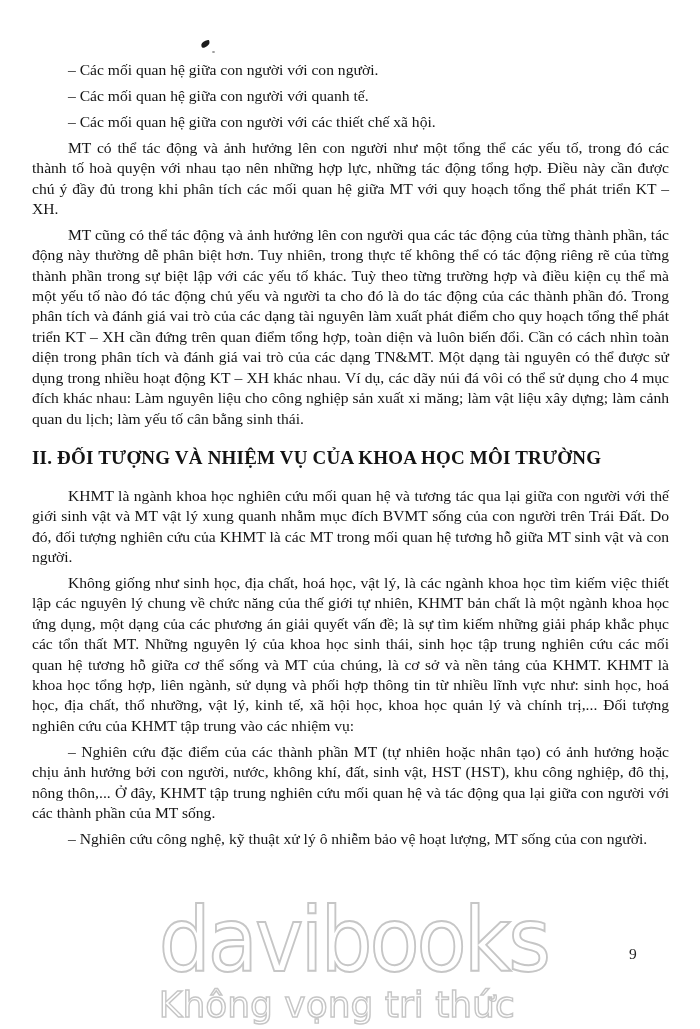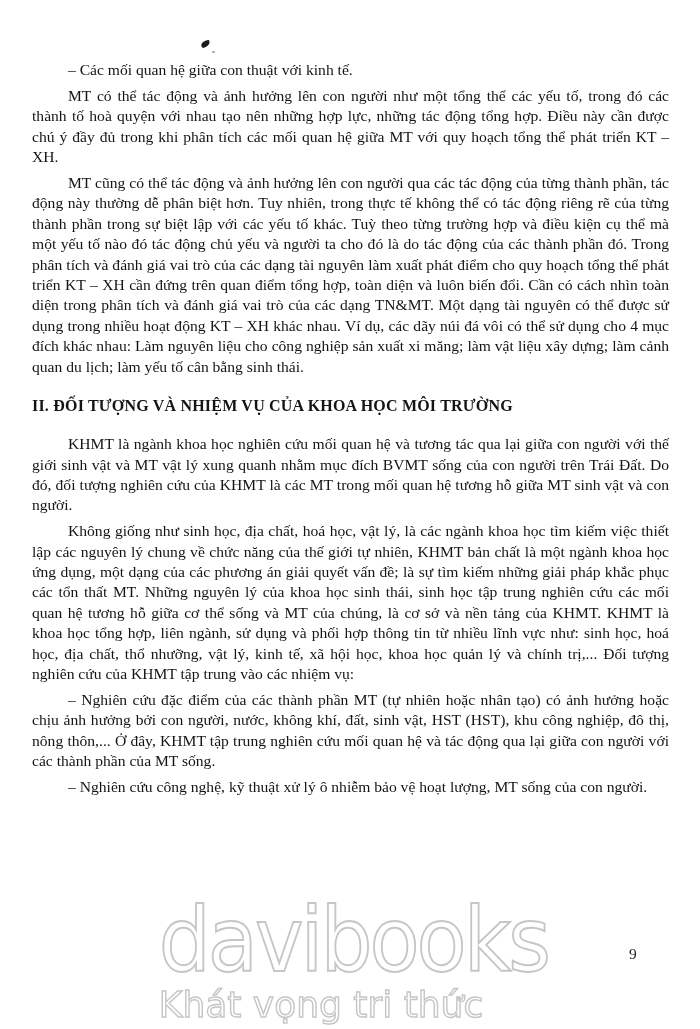--- a/index.html
+++ b/index.html
@@ -25,21 +25,21 @@
     line-height: 20.4px;
     text-align: justify;
     z-index: 2;
   }
   .content p {
     text-indent: 36px;
     margin-top: 5.5px;
   }
   .content p:first-child { margin-top: 0; }
   .section-heading {
-    font-size: 16px;
+    font-size: 19px;
     font-weight: bold;
     letter-spacing: 0.2px;
     text-indent: 0 !important;
     margin-top: 17px !important;
     margin-bottom: 16px;
     text-align: left;
     line-height: 24px;
   }
   .page-number {
     position: absolute;
@@ -102,26 +102,28 @@
 </head>
 <body>
 
 <div class="page">
 
   <div class="scan-speck"></div>
   <div class="scan-speck2"></div>
 
   <div class="watermark">
     <span class="wm-brand">davibooks</span>
-    <span class="wm-slogan">Khát vọng tri thức</span>
+    <span class="wm-slogan">Không vọng tri thức</span>
   </div>
 
   <div class="content">
 
-    <p>– Các mối quan hệ giữa con thuật với kinh tế.</p>
+    <p>– Các mối quan hệ giữa con người với con người.</p>
+    <p>– Các mối quan hệ giữa con người với quanh tế.</p>
+    <p>– Các mối quan hệ giữa con người với các thiết chế xã hội.</p>
 
     <p>MT có thể tác động và ảnh hưởng lên con người như một tổng thể các yếu tố, trong đó các thành tố hoà quyện với nhau tạo nên những hợp lực, những tác động tổng hợp. Điều này cần được chú ý đầy đủ trong khi phân tích các mối quan hệ giữa MT với quy hoạch tổng thể phát triển KT – XH.</p>
     <p>MT cũng có thể tác động và ảnh hưởng lên con người qua các tác động của từng thành phần, tác động này thường dễ phân biệt hơn. Tuy nhiên, trong thực tế không thể có tác động riêng rẽ của từng thành phần trong sự biệt lập với các yếu tố khác. Tuỳ theo từng trường hợp và điều kiện cụ thể mà một yếu tố nào đó tác động chủ yếu và người ta cho đó là do tác động của các thành phần đó. Trong phân tích và đánh giá vai trò của các dạng tài nguyên làm xuất phát điểm cho quy hoạch tổng thể phát triển KT – XH cần đứng trên quan điểm tổng hợp, toàn diện và luôn biến đổi. Cần có cách nhìn toàn diện trong phân tích và đánh giá vai trò của các dạng TN&amp;MT. Một dạng tài nguyên có thể được sử dụng trong nhiều hoạt động KT – XH khác nhau. Ví dụ, các dãy núi đá vôi có thể sử dụng cho 4 mục đích khác nhau: Làm nguyên liệu cho công nghiệp sản xuất xi măng; làm vật liệu xây dựng; làm cảnh quan du lịch; làm yếu tố cân bằng sinh thái.</p>
 
     <p class="section-heading">II. ĐỐI TƯỢNG VÀ NHIỆM VỤ CỦA KHOA HỌC MÔI TRƯỜNG</p>
 
     <p>KHMT là ngành khoa học nghiên cứu mối quan hệ và tương tác qua lại giữa con người với thế giới sinh vật và MT vật lý xung quanh nhằm mục đích BVMT sống của con người trên Trái Đất. Do đó, đối tượng nghiên cứu của KHMT là các MT trong mối quan hệ tương hỗ giữa MT sinh vật và con người.</p>
     <p>Không giống như sinh học, địa chất, hoá học, vật lý, là các ngành khoa học tìm kiếm việc thiết lập các nguyên lý chung về chức năng của thế giới tự nhiên, KHMT bản chất là một ngành khoa học ứng dụng, một dạng của các phương án giải quyết vấn đề; là sự tìm kiếm những giải pháp khắc phục các tổn thất MT. Những nguyên lý của khoa học sinh thái, sinh học tập trung nghiên cứu các mối quan hệ tương hỗ giữa cơ thể sống và MT của chúng, là cơ sở và nền tảng của KHMT. KHMT là khoa học tổng hợp, liên ngành, sử dụng và phối hợp thông tin từ nhiều lĩnh vực như: sinh học, hoá học, địa chất, thổ nhưỡng, vật lý, kinh tế, xã hội học, khoa học quản lý và chính trị,... Đối tượng nghiên cứu của KHMT tập trung vào các nhiệm vụ:</p>
     <p>– Nghiên cứu đặc điểm của các thành phần MT (tự nhiên hoặc nhân tạo) có ảnh hưởng hoặc chịu ảnh hưởng bởi con người, nước, không khí, đất, sinh vật, HST (HST), khu công nghiệp, đô thị, nông thôn,... Ở đây, KHMT tập trung nghiên cứu mối quan hệ và tác động qua lại giữa con người với các thành phần của MT sống.</p>
     <p>– Nghiên cứu công nghệ, kỹ thuật xử lý ô nhiễm bảo vệ hoạt lượng, MT sống của con người.</p>

